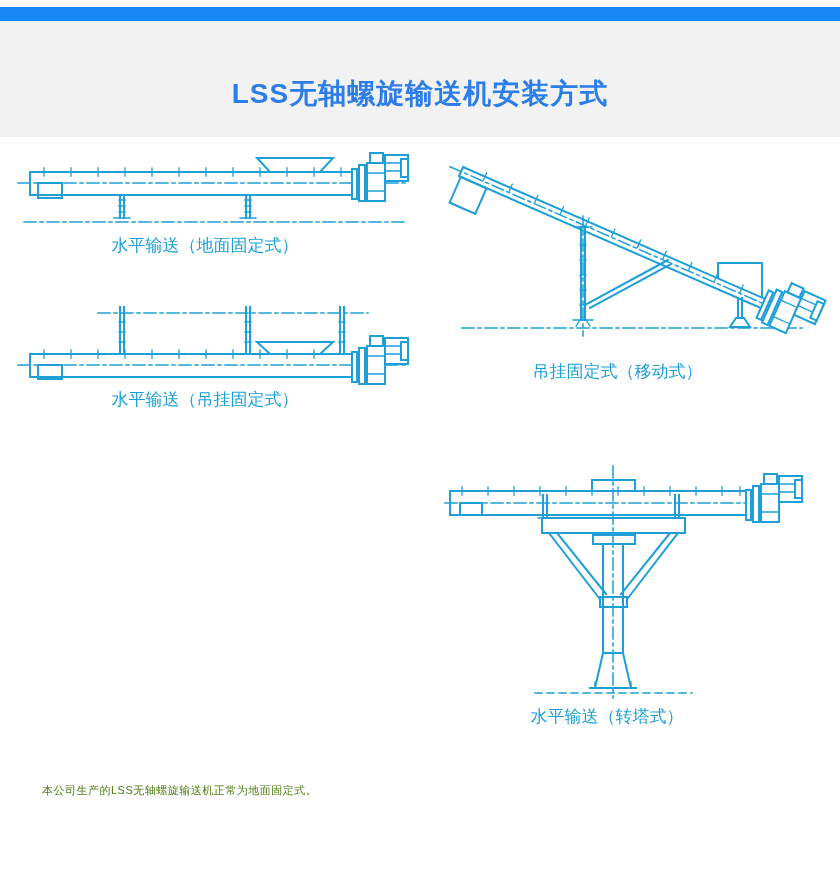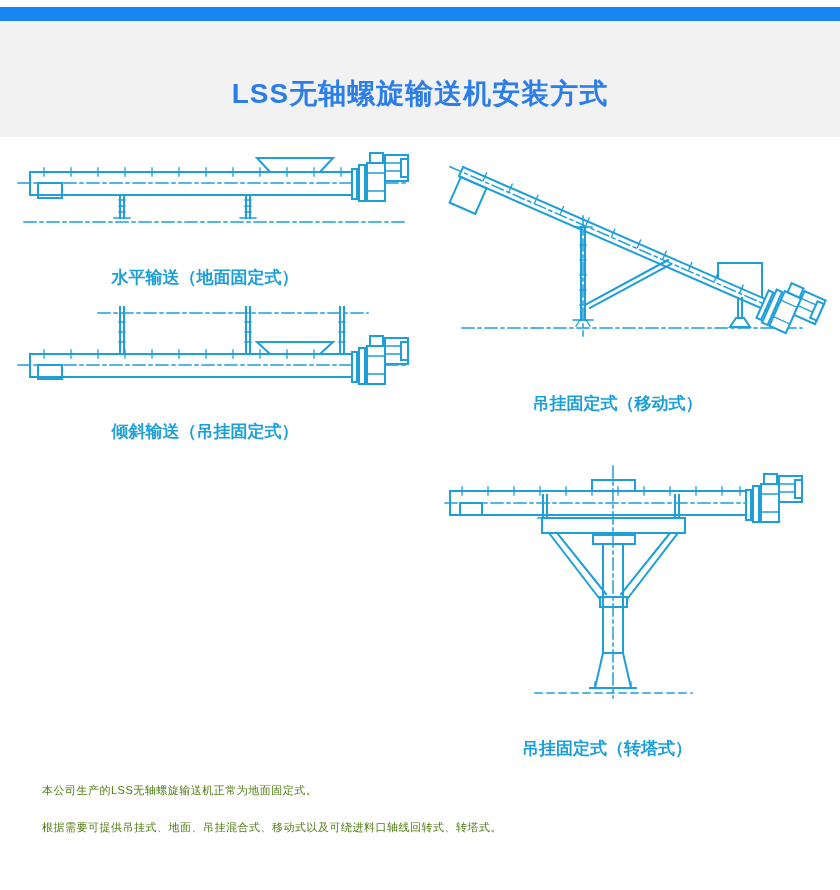--- a/index.html
+++ b/index.html
@@ -13,23 +13,22 @@
     position:absolute;left:0;top:54px;width:100%;box-sizing:border-box;
     text-align:center;font-size:28px;font-weight:bold;color:#2b7de9;letter-spacing:1px;
   }
   .figwrap{position:absolute;}
   .figwrap svg{position:absolute;left:0;top:0;}
   .fig path,.fig rect,.fig polygon,.fig line{stroke:#1e9fd8;fill:none;stroke-width:2;stroke-linecap:square;}
   .fig .thin{stroke-width:1.3;}
   .fig .dd{stroke-dasharray:12 4 3 4;stroke-width:1.5;}
   .fig .dash{stroke-dasharray:7 5;stroke-width:1.5;}
   .fig-label{
-    position:absolute;text-align:center;font-size:17px;font-weight:bold;color:#1b9fd9;
+    position:absolute;text-align:center;font-size:17px;font-weight:normal;color:#1b9fd9;
     white-space:nowrap;
-    margin-top:32px;
   }
   .note{
     position:absolute;left:42px;font-size:11px;color:#4d7c0f;letter-spacing:0.5px;white-space:nowrap;
   }
 </style>
 </head>
 <body>
 
 <div class="page">
 
@@ -74,21 +73,21 @@
       <path class="dd" d="M88,15 H358"></path>
       <path d="M110,9 V56 M114,9 V56 M236,9 V56 M240,9 V56 M330,9 V56 M334,9 V56"></path>
       <path class="thin" d="M104,56 H120 M230,56 H246 M324,56 H340 M109,24 H115 M109,34 H115 M109,44 H115 M235,24 H241 M235,34 H241 M235,44 H241 M329,24 H335 M329,34 H335 M329,44 H335"></path>
       <path class="dd" d="M8,67 H396"></path>
       <path d="M20,56 H345 M20,79 H345 M20,56 V79"></path>
       <path class="thin" d="M34,52 V60 M61,52 V60 M88,52 V60 M115,52 V60 M142,52 V60 M169,52 V60 M196,52 V60 M223,52 V60 M250,52 V60 M277,52 V60 M304,52 V60"></path>
       <rect x="28" y="67" width="24" height="14"></rect>
       <polygon points="247,44 323,44 310,56 260,56"></polygon>
       <use href="#motor" transform="translate(342,36)"></use>
     </svg>
-    <div class="fig-label" style="left:0;top:90px;width:390px">倾斜输送（吊挂固定式）</div>
+    <div class="fig-label" style="left:0;top:90px;width:390px">水平输送（吊挂固定式）</div>
   </div>
 
   <div class="figwrap" style="left:430px;top:150px;width:405px;height:235px">
     <svg class="fig" width="405" height="200" viewBox="0 0 405 200">
       <path class="dd" d="M32,178 H372"></path>
       <g transform="translate(33,17) rotate(23.6)">
         <path d="M0,0 H349 M0,10 H349 M0,0 V10"></path>
         <path class="dd" d="M-12,5 H362"></path>
         <path class="thin" d="M24,-4 V4 M52,-4 V4 M80,-4 V4 M108,-4 V4 M136,-4 V4 M164,-4 V4 M192,-4 V4 M220,-4 V4 M248,-4 V4 M276,-4 V4 M304,-4 V4 M332,-4 V4"></path>
         <rect x="2" y="10" width="28" height="28"></rect>
@@ -120,19 +119,18 @@
       <rect x="153" y="75" width="42" height="9"></rect>
       <path d="M109,73 L159,138 M117,73 L166,134 M238,73 L188,138 M230,73 L181,134"></path>
       <rect x="160" y="137" width="27" height="10"></rect>
       <path d="M163,85 V193 M183,85 V193"></path>
       <path d="M163,193 L155,228 M183,193 L191,228 M163,193 H183"></path>
       <path d="M150,228 H196"></path>
       <path class="thin" d="M155,222 V228 M191,222 V228"></path>
       <path class="dash" d="M95,233 H252"></path>
       <use href="#motor" transform="translate(306,12)"></use>
     </svg>
-    <div class="fig-label" style="left:0;top:245px;width:334px">吊挂固定式（转塔式）</div>
+    <div class="fig-label" style="left:0;top:245px;width:334px">水平输送（转塔式）</div>
   </div>
 
   <div class="note" style="top:783px">本公司生产的LSS无轴螺旋输送机正常为地面固定式。</div>
-  <div class="note" style="top:820px">根据需要可提供吊挂式、地面、吊挂混合式、移动式以及可绕进料口轴线回转式、转塔式。</div>
 
 </div>
 
 </body></html>

